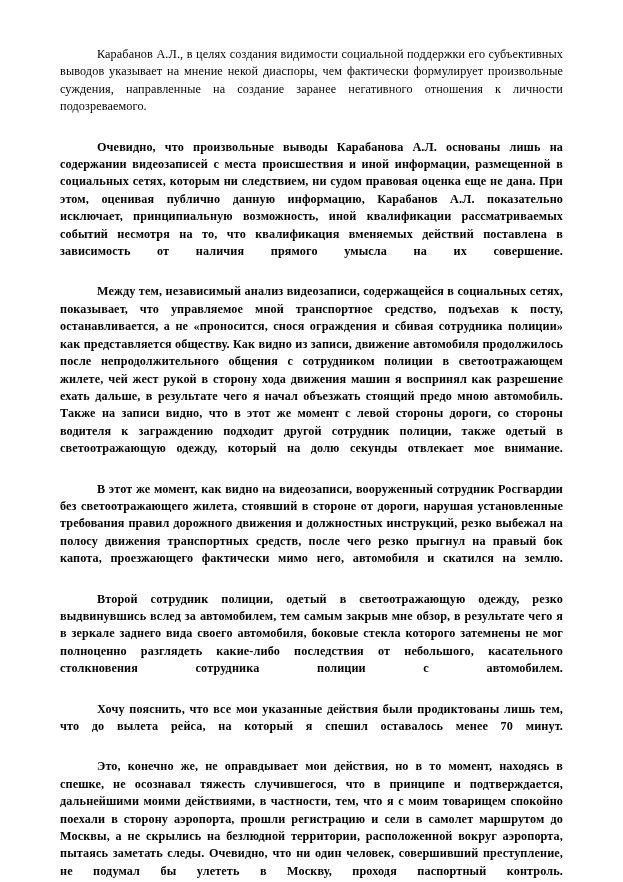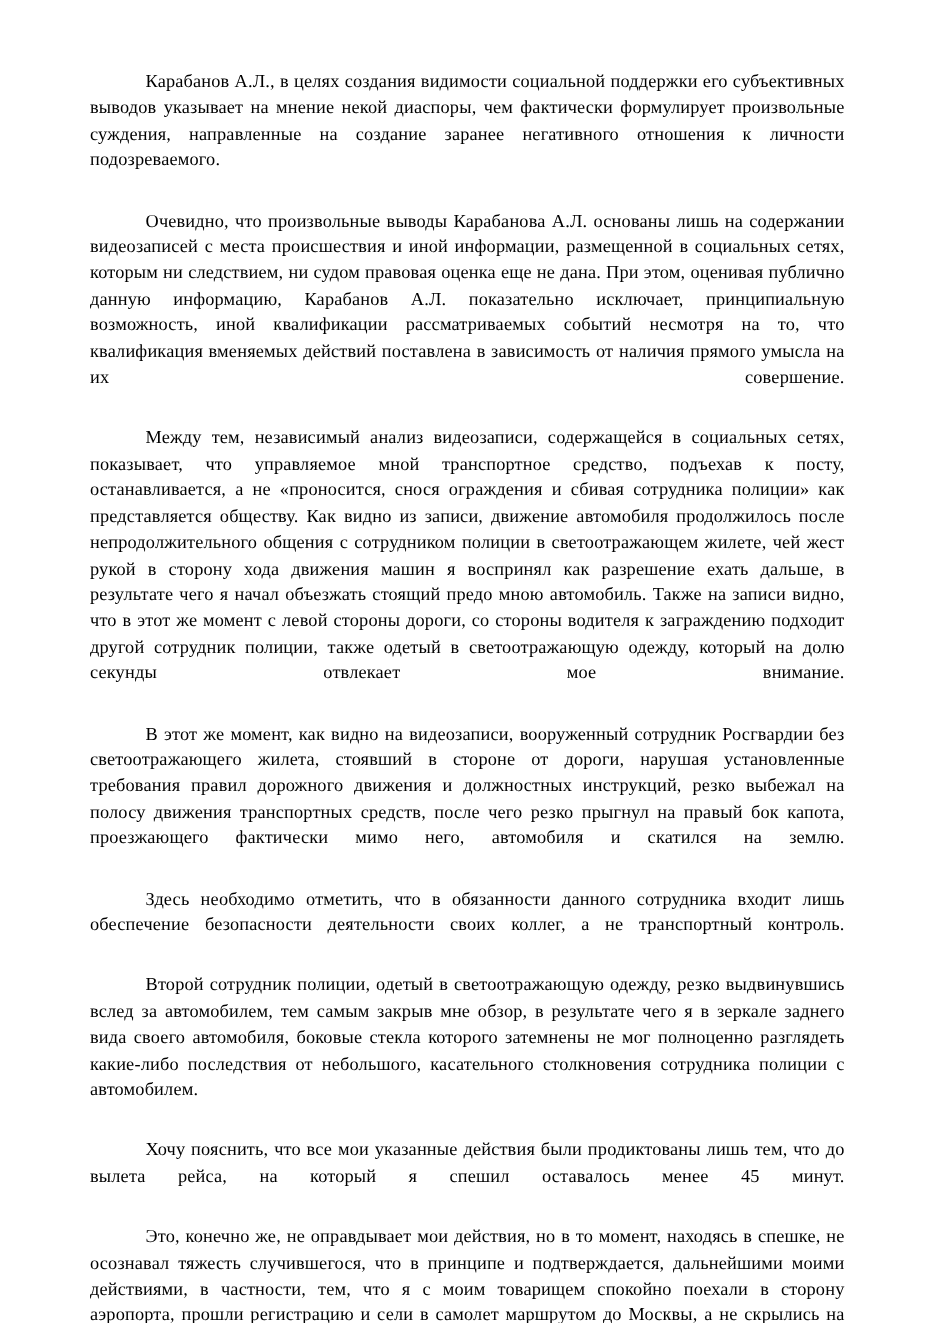--- a/index.html
+++ b/index.html
@@ -37,39 +37,39 @@
     text-indent: 37px;
     font-size: 12.2px;
     line-height: 17.4px;
     letter-spacing: 0.01em;
     word-spacing: 0.01em;
     hyphens: none;
     color: #000000;
   }
   .para + .para {
     margin-top: 5.6px;
+    font-weight: bold;
   }
   .para:last-child {
     text-align: justify;
   }
   
   .para::after {
     content: "";
     display: inline-block;
     width: 100%;
   }
 </style>
 </head>
 <body>
 
 <div class="page">
   <div class="doc-body">
     <p class="para">Карабанов А.Л., в целях создания видимости социальной поддержки его субъективных выводов указывает на мнение некой диаспоры, чем фактически формулирует произвольные суждения, направленные на создание заранее негативного отношения к личности подозреваемого.</p>
     <p class="para">Очевидно, что произвольные выводы Карабанова А.Л. основаны лишь на содержании видеозаписей с места происшествия и иной информации, размещенной в социальных сетях, которым ни следствием, ни судом правовая оценка еще не дана. При этом, оценивая публично данную информацию, Карабанов А.Л. показательно исключает, принципиальную возможность, иной квалификации рассматриваемых событий несмотря на то, что квалификация вменяемых действий поставлена в зависимость от наличия прямого умысла на их совершение.</p>
     <p class="para">Между тем, независимый анализ видеозаписи, содержащейся в социальных сетях, показывает, что управляемое мной транспортное средство, подъехав к посту, останавливается, а не «проносится, снося ограждения и сбивая сотрудника полиции» как представляется обществу. Как видно из записи, движение автомобиля продолжилось после непродолжительного общения с сотрудником полиции в светоотражающем жилете, чей жест рукой в сторону хода движения машин я воспринял как разрешение ехать дальше, в результате чего я начал объезжать стоящий предо мною автомобиль. Также на записи видно, что в этот же момент с левой стороны дороги, со стороны водителя к заграждению подходит другой сотрудник полиции, также одетый в светоотражающую одежду, который на долю секунды отвлекает мое внимание.</p>
     <p class="para">В этот же момент, как видно на видеозаписи, вооруженный сотрудник Росгвардии без светоотражающего жилета, стоявший в стороне от дороги, нарушая установленные требования правил дорожного движения и должностных инструкций, резко выбежал на полосу движения транспортных средств, после чего резко прыгнул на правый бок капота, проезжающего фактически мимо него, автомобиля и скатился на землю.</p>
-    <p class="para">Здесь необходимо отметить, что в обязанности данного сотрудника входит лишь обеспечение безопасности деятельности своих коллег, а не транспортный контроль.</p>
     <p class="para">Второй сотрудник полиции, одетый в светоотражающую одежду, резко выдвинувшись вслед за автомобилем, тем самым закрыв мне обзор, в результате чего я в зеркале заднего вида своего автомобиля, боковые стекла которого затемнены не мог полноценно разглядеть какие-либо последствия от небольшого, касательного столкновения сотрудника полиции с автомобилем.</p>
-    <p class="para">Хочу пояснить, что все мои указанные действия были продиктованы лишь тем, что до вылета рейса, на который я спешил оставалось менее 45 минут.</p>
+    <p class="para">Хочу пояснить, что все мои указанные действия были продиктованы лишь тем, что до вылета рейса, на который я спешил оставалось менее 70 минут.</p>
     <p class="para">Это, конечно же, не оправдывает мои действия, но в то момент, находясь в спешке, не осознавал тяжесть случившегося, что в принципе и подтверждается, дальнейшими моими действиями, в частности, тем, что я с моим товарищем спокойно поехали в сторону аэропорта, прошли регистрацию и сели в самолет маршрутом до Москвы, а не скрылись на безлюдной территории, расположенной вокруг аэропорта, пытаясь заметать следы. Очевидно, что ни один человек, совершивший преступление, не подумал бы улететь в Москву, проходя паспортный контроль.</p>
 
   </div>
 </div>
 
 </body></html>

